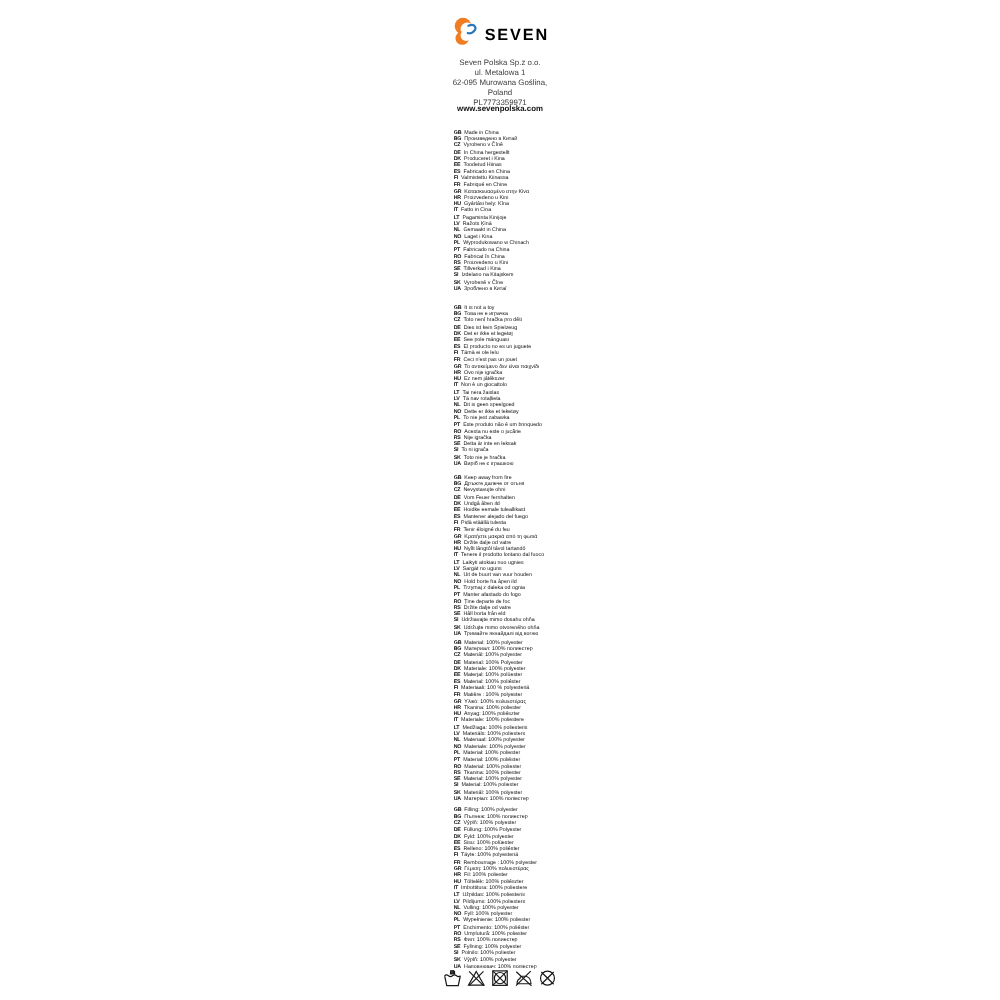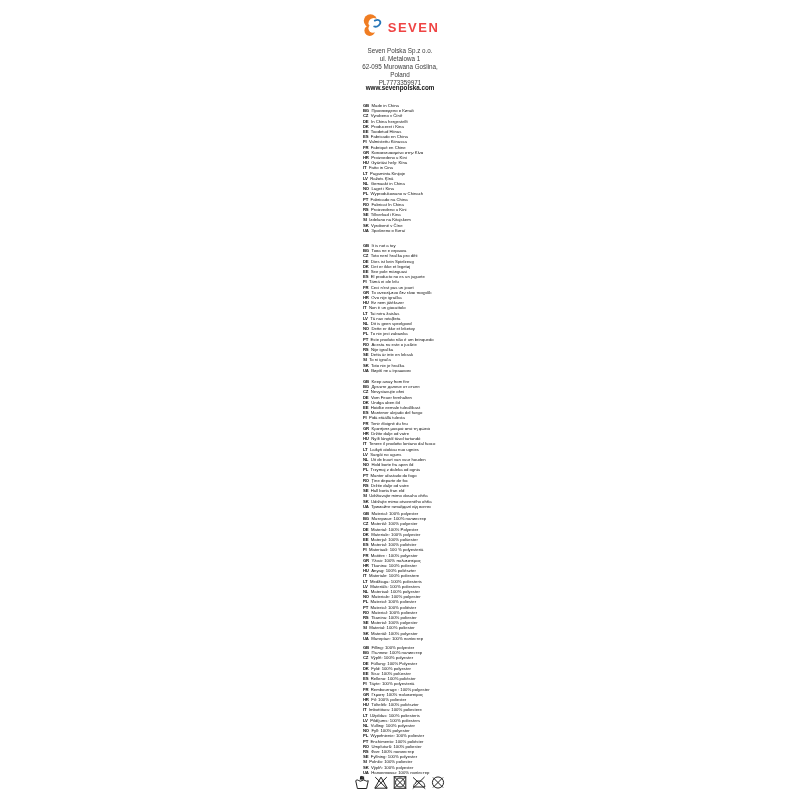--- a/index.html
+++ b/index.html
@@ -34,21 +34,21 @@
   <div class="logo-row">
     <span>
       <svg width="24" height="24" viewBox="0 0 26 26">
         <circle cx="10.5" cy="8.5" r="7.2" fill="#F07D22"></circle>
         <circle cx="14.2" cy="11.2" r="5.8" fill="#ffffff"></circle>
         <circle cx="9.8" cy="19" r="5.8" fill="#F07D22"></circle>
         <circle cx="13.2" cy="16.6" r="4.8" fill="#ffffff"></circle>
         <path d="M15.2 8.2 C20.8 5.8 23 10.2 19.6 13.3 C18.1 14.7 16.2 15.2 14.6 14.6" fill="none" stroke="#2877B8" stroke-width="1.9" stroke-linecap="round"></path>
       </svg>
     </span>
-    <span class="logo-text" style="color:#ef4444;">SEVEN</span>
+    <span class="logo-text" style="color:#000000;">SEVEN</span>
   </div>
 
   <div class="address">
       <div>Seven Polska Sp.z o.o.</div>
       <div>ul. Metalowa 1</div>
       <div>62-095 Murowana Goślina,</div>
       <div>Poland</div>
       <div>PL7773359971</div>
     </div>
   <div class="website">www.sevenpolska.com</div>

